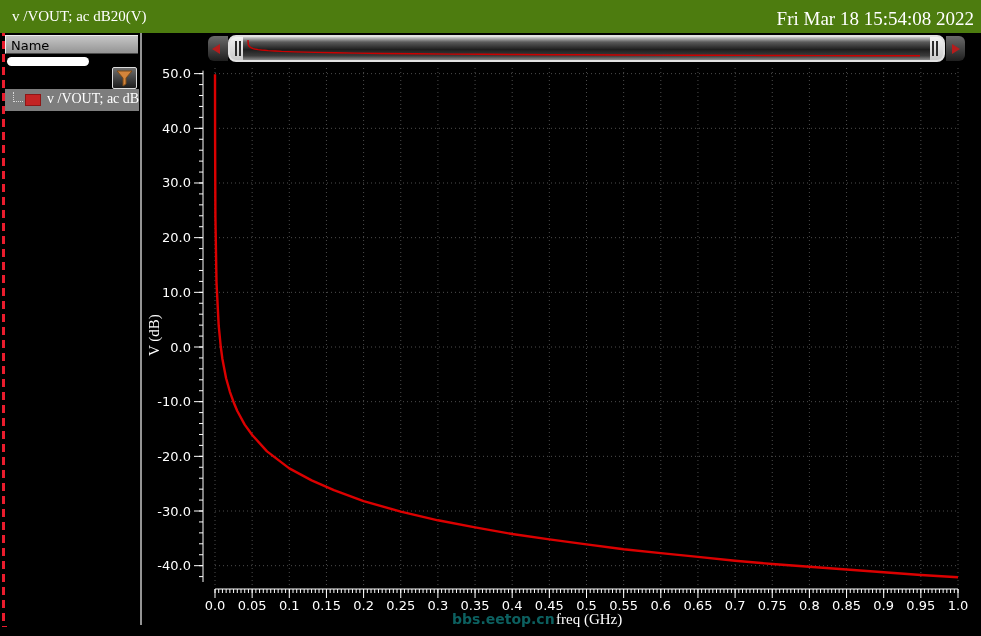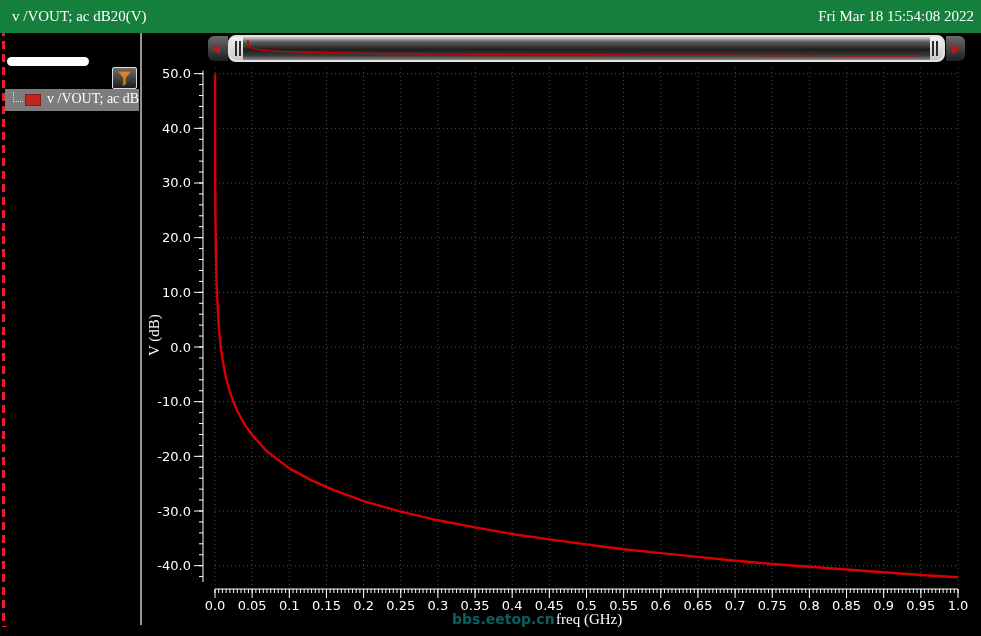--- a/index.html
+++ b/index.html
@@ -5,23 +5,23 @@
   html,body{margin:0;padding:0;background:#000;}
   body{position:relative;width:981px;height:636px;overflow:hidden;
        font-family:"DejaVu Sans","Liberation Sans",sans-serif;}
   .abs{position:absolute;}
 
   
   .dash-h{height:5px;background:repeating-linear-gradient(90deg,#ea1c2d 0 8px,transparent 8px 13px);}
   .dash-v{width:5px;background:repeating-linear-gradient(180deg,#ea1c2d 0 8px,transparent 8px 13px);}
 
   
-  #titlebar{left:0;top:0;width:981px;height:33px;background:#15803d;}
+  #titlebar{left:0;top:0;width:981px;height:33px;background:#4d7c0f;}
   .win-title{left:12px;top:8px;color:#fff;font-family:"Liberation Serif","DejaVu Serif",serif;font-size:15px;white-space:nowrap;}
-  .win-time{right:7px;top:8px;color:#fff;font-family:"Liberation Serif","DejaVu Serif",serif;font-size:15px;white-space:nowrap;}
+  .win-time{right:7px;top:8px;color:#fff;font-family:"Liberation Serif","DejaVu Serif",serif;font-size:19px;white-space:nowrap;}
 
   
   #sidebar{left:5px;top:33px;width:134px;height:592px;background:#000;overflow:hidden;}
   .name-header{left:0;top:2px;width:133px;height:19px;line-height:19px;
      background:linear-gradient(180deg,#c6c6c6,#949494);color:#000;font-size:13px;
      padding-left:5px;border-top:1px solid #efefef;border-left:1px solid #efefef;border-bottom:1px solid #4a4a4a;box-sizing:border-box;}
   .pill{left:2px;top:24px;width:82px;height:9px;background:#fff;border-radius:5px;}
   .filter-btn{left:107px;top:34px;width:25px;height:22px;border:1px solid #dcdcdc;border-radius:2px;
      background:linear-gradient(180deg,#6e6e6e,#1c1c1c);box-sizing:border-box;}
   .filter-btn svg{display:block;margin:2px auto 0;}
@@ -63,20 +63,21 @@
 <div class="abs dash-h" style="left:2px;top:2px;width:977px;"></div>
 <div class="abs dash-v" style="left:2px;top:2px;height:625px;"></div>
 <div class="abs dash-v" style="left:974px;top:2px;height:10px;"></div>
 
 <div class="abs" id="titlebar">
   <div class="abs win-title">v /VOUT; ac dB20(V)</div>
   <div class="abs win-time">Fri Mar 18 15:54:08 2022</div>
 </div>
 
 <div class="abs" id="sidebar">
+  <div class="abs name-header">Name</div>
   <div class="abs pill"></div>
   <div class="abs filter-btn">
     <svg width="19" height="17" viewBox="0 0 19 17">
       <polygon points="2,1 17,1 11,8 11,14 8,16 8,8" fill="#d4853b" stroke="#7a4a18" stroke-width="1"></polygon>
     </svg>
   </div>
   <div class="abs legend-row">
     <div class="abs tree-glyph"></div>
     <div class="abs swatch"></div>
     <div class="abs legend-label">v /VOUT; ac dB2</div>

